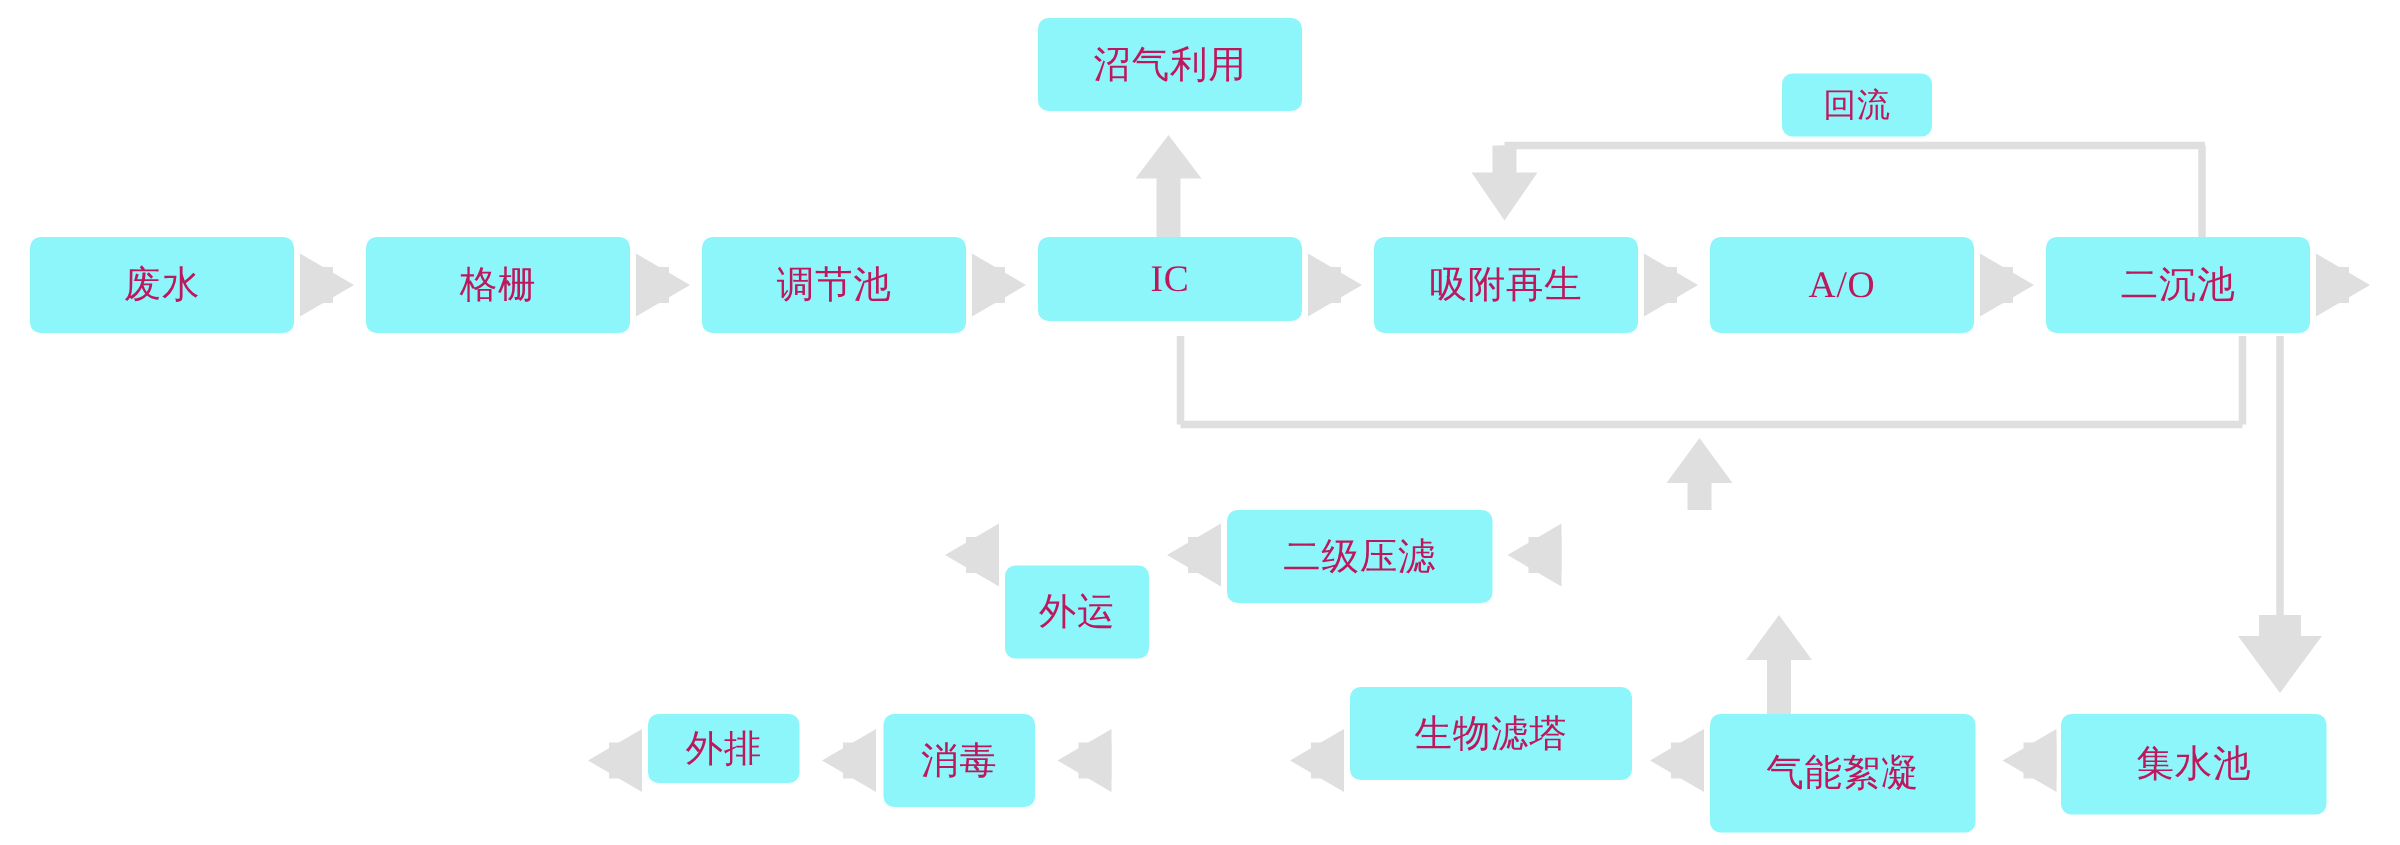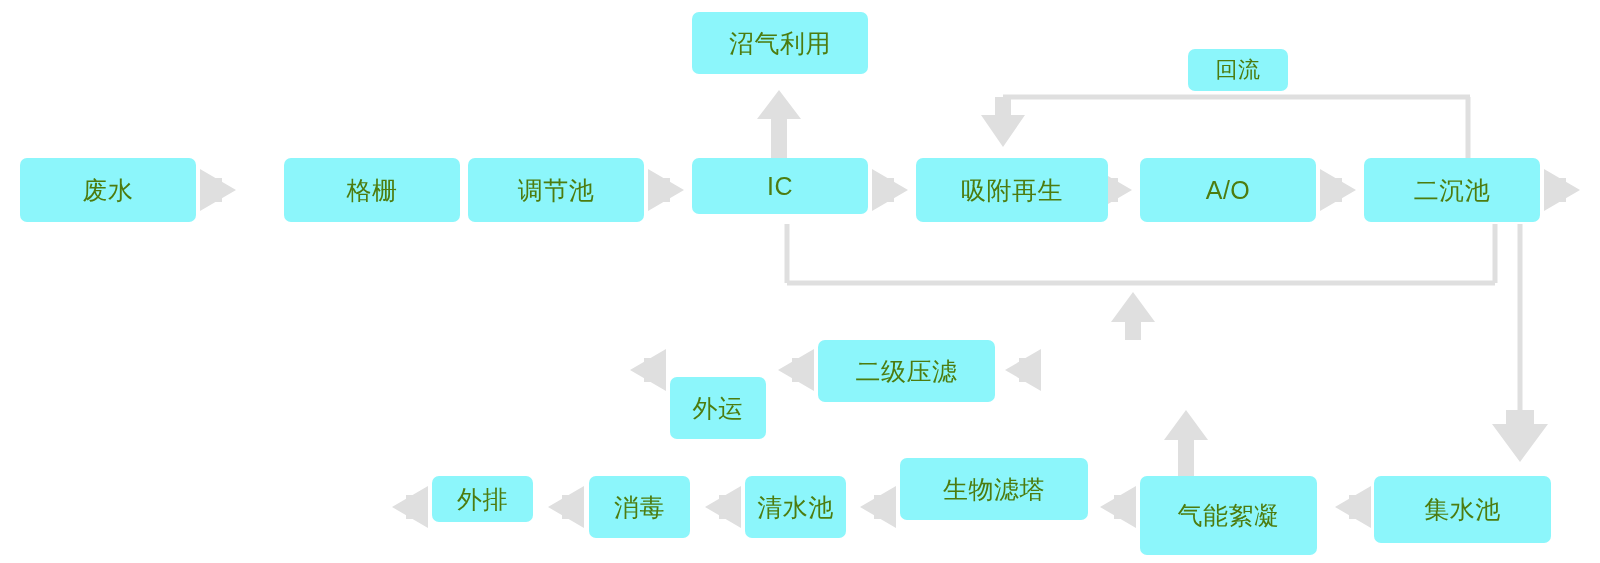--- a/index.html
+++ b/index.html
@@ -20,26 +20,27 @@
   }
   
   .node {
     position: absolute;
     box-sizing: border-box;
     background: #8CF6FB;
     border-radius: 7px;
     display: flex;
     align-items: center;
     justify-content: center;
-    color: #4d7c0f;
+    color: #be185d;
     font-size: 25px;
     line-height: 1;
     letter-spacing: 0.5px;
     white-space: nowrap;
     user-select: none;
+    font-family: Liberation Serif, serif;
   }
   .node.small {
     font-size: 22px;
   }
   
   #wires {
     position: absolute;
     left: 0;
     top: 0;
     width: 1600px;
@@ -159,34 +160,33 @@
       <path d="M584,495 L584,486 L548,507 L584,528 L584,519 Z" fill="#DFDFDF"></path>
       <path d="M562,495 L584,495 L584,519 L562,519 Z" fill="#DFDFDF"></path>
     </g>
     <g>
       <path d="M428,495 L428,486 L392,507 L428,528 L428,519 Z" fill="#DFDFDF"></path>
       <path d="M406,495 L428,495 L428,519 L406,519 Z" fill="#DFDFDF"></path>
     </g>
   </svg>
 
   <div class="node" style="left:20px;  top:158px; width:176px; height:64px;">废水</div>
-  <div class="node" style="left:244px; top:158px; width:176px; height:64px;margin-left:40px;">格栅</div>
+  <div class="node" style="left:244px; top:158px; width:176px; height:64px;">格栅</div>
   <div class="node" style="left:468px; top:158px; width:176px; height:64px;">调节池</div>
   <div class="node" style="left:692px; top:158px; width:176px; height:56px;">IC</div>
-  <div class="node" style="left:916px; top:158px; width:192px; height:64px;">吸附再生</div>
+  <div class="node" style="left:916px; top:158px; width:176px; height:64px;">吸附再生</div>
   <div class="node" style="left:1140px; top:158px; width:176px; height:64px;">A/O</div>
   <div class="node" style="left:1364px; top:158px; width:176px; height:64px;">二沉池</div>
 
   <div class="node" style="left:692px; top:12px; width:176px; height:62px;">沼气利用</div>
 
   <div class="node small" style="left:1188px; top:49px; width:100px; height:42px;">回流</div>
 
   <div class="node" style="left:818px; top:340px; width:177px; height:62px;">二级压滤</div>
   <div class="node" style="left:670px; top:340px; width:96px; height:62px;margin-top:37px;">外运</div>
 
   <div class="node" style="left:1374px; top:476px; width:177px; height:67px;">集水池</div>
   <div class="node" style="left:1140px; top:476px; width:177px; height:79px;">气能絮凝</div>
   <div class="node" style="left:900px; top:458px; width:188px; height:62px;text-align:right;">生物滤塔</div>
-  <div class="node" style="left:745px; top:476px; width:101px; height:62px;">清水池</div>
   <div class="node" style="left:589px; top:476px; width:101px; height:62px;">消毒</div>
   <div class="node" style="left:432px; top:476px; width:101px; height:46px;">外排</div>
 
 </div>
 
 </body></html>

